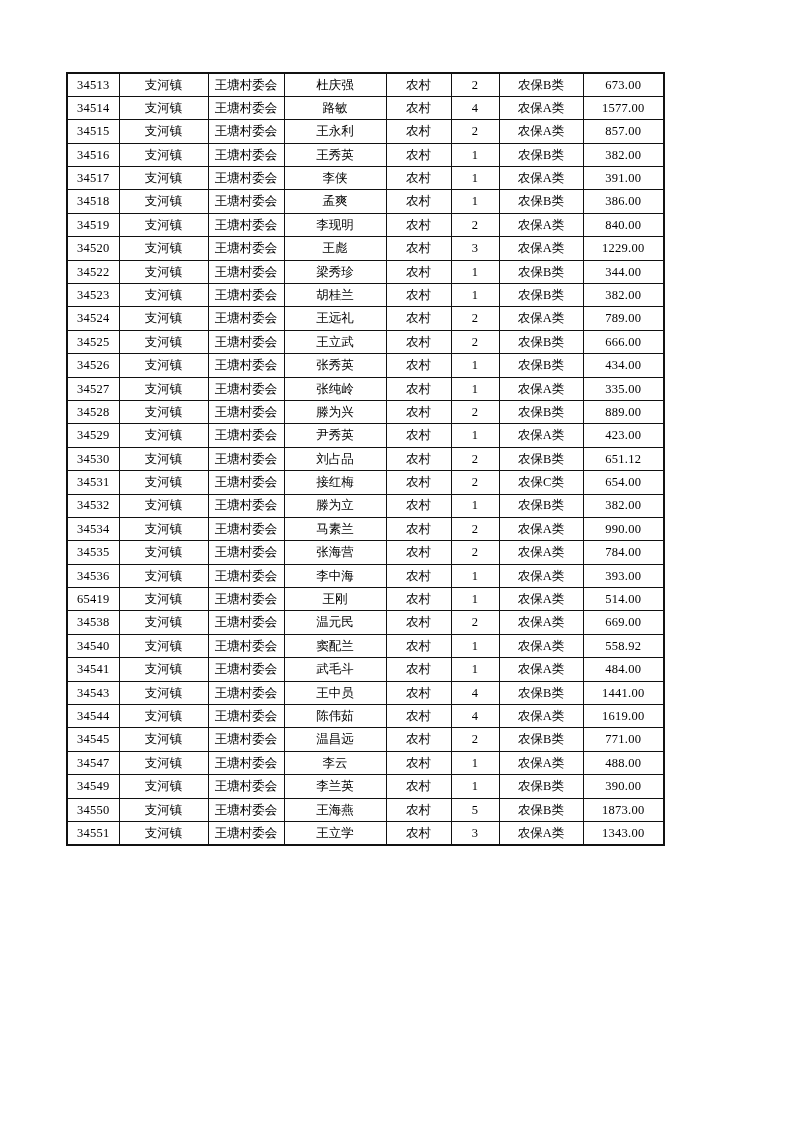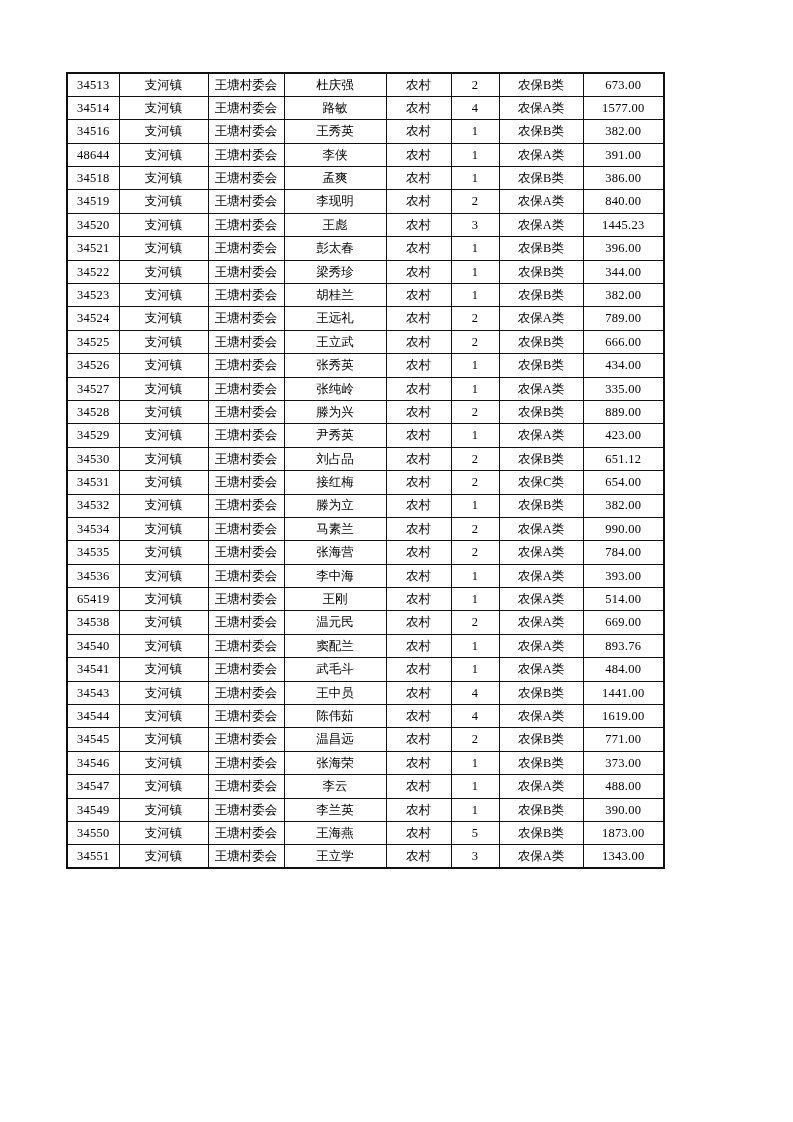--- a/index.html
+++ b/index.html
@@ -73,34 +73,44 @@
     <td class="col-serial">34514</td>
     <td class="col-town">支河镇</td>
     <td class="col-village">王塘村委会</td>
     <td class="col-person">路敏</td>
     <td class="col-type">农村</td>
     <td class="col-count">4</td>
     <td class="col-category">农保A类</td>
     <td class="col-amount">1577.00</td>
   </tr>
 
+  <tr>
+    <td class="col-serial">34515</td>
+    <td class="col-town">支河镇</td>
+    <td class="col-village">王塘村委会</td>
+    <td class="col-person">王永利</td>
+    <td class="col-type">农村</td>
+    <td class="col-count">2</td>
+    <td class="col-category">农保A类</td>
+    <td class="col-amount">857.00</td>
+  </tr>
 
   <tr>
     <td class="col-serial">34516</td>
     <td class="col-town">支河镇</td>
     <td class="col-village">王塘村委会</td>
     <td class="col-person">王秀英</td>
     <td class="col-type">农村</td>
     <td class="col-count">1</td>
     <td class="col-category">农保B类</td>
     <td class="col-amount">382.00</td>
   </tr>
 
   <tr>
-    <td class="col-serial">48644</td>
+    <td class="col-serial">34517</td>
     <td class="col-town">支河镇</td>
     <td class="col-village">王塘村委会</td>
     <td class="col-person">李侠</td>
     <td class="col-type">农村</td>
     <td class="col-count">1</td>
     <td class="col-category">农保A类</td>
     <td class="col-amount">391.00</td>
   </tr>
 
   <tr>
@@ -126,33 +136,23 @@
   </tr>
 
   <tr>
     <td class="col-serial">34520</td>
     <td class="col-town">支河镇</td>
     <td class="col-village">王塘村委会</td>
     <td class="col-person">王彪</td>
     <td class="col-type">农村</td>
     <td class="col-count">3</td>
     <td class="col-category">农保A类</td>
-    <td class="col-amount">1445.23</td>
-  </tr>
-
-  <tr>
-    <td class="col-serial">34521</td>
-    <td class="col-town">支河镇</td>
-    <td class="col-village">王塘村委会</td>
-    <td class="col-person">彭太春</td>
-    <td class="col-type">农村</td>
-    <td class="col-count">1</td>
-    <td class="col-category">农保B类</td>
-    <td class="col-amount">396.00</td>
-  </tr>
+    <td class="col-amount">1229.00</td>
+  </tr>
+
 
   <tr>
     <td class="col-serial">34522</td>
     <td class="col-town">支河镇</td>
     <td class="col-village">王塘村委会</td>
     <td class="col-person">梁秀珍</td>
     <td class="col-type">农村</td>
     <td class="col-count">1</td>
     <td class="col-category">农保B类</td>
     <td class="col-amount">344.00</td>
@@ -326,21 +326,21 @@
 
 
   <tr>
     <td class="col-serial">34540</td>
     <td class="col-town">支河镇</td>
     <td class="col-village">王塘村委会</td>
     <td class="col-person">窦配兰</td>
     <td class="col-type">农村</td>
     <td class="col-count">1</td>
     <td class="col-category">农保A类</td>
-    <td class="col-amount">893.76</td>
+    <td class="col-amount">558.92</td>
   </tr>
 
   <tr>
     <td class="col-serial">34541</td>
     <td class="col-town">支河镇</td>
     <td class="col-village">王塘村委会</td>
     <td class="col-person">武毛斗</td>
     <td class="col-type">农村</td>
     <td class="col-count">1</td>
     <td class="col-category">农保A类</td>
@@ -374,30 +374,20 @@
     <td class="col-serial">34545</td>
     <td class="col-town">支河镇</td>
     <td class="col-village">王塘村委会</td>
     <td class="col-person">温昌远</td>
     <td class="col-type">农村</td>
     <td class="col-count">2</td>
     <td class="col-category">农保B类</td>
     <td class="col-amount">771.00</td>
   </tr>
 
-  <tr>
-    <td class="col-serial">34546</td>
-    <td class="col-town">支河镇</td>
-    <td class="col-village">王塘村委会</td>
-    <td class="col-person">张海荣</td>
-    <td class="col-type">农村</td>
-    <td class="col-count">1</td>
-    <td class="col-category">农保B类</td>
-    <td class="col-amount">373.00</td>
-  </tr>
 
   <tr>
     <td class="col-serial">34547</td>
     <td class="col-town">支河镇</td>
     <td class="col-village">王塘村委会</td>
     <td class="col-person">李云</td>
     <td class="col-type">农村</td>
     <td class="col-count">1</td>
     <td class="col-category">农保A类</td>
     <td class="col-amount">488.00</td>

